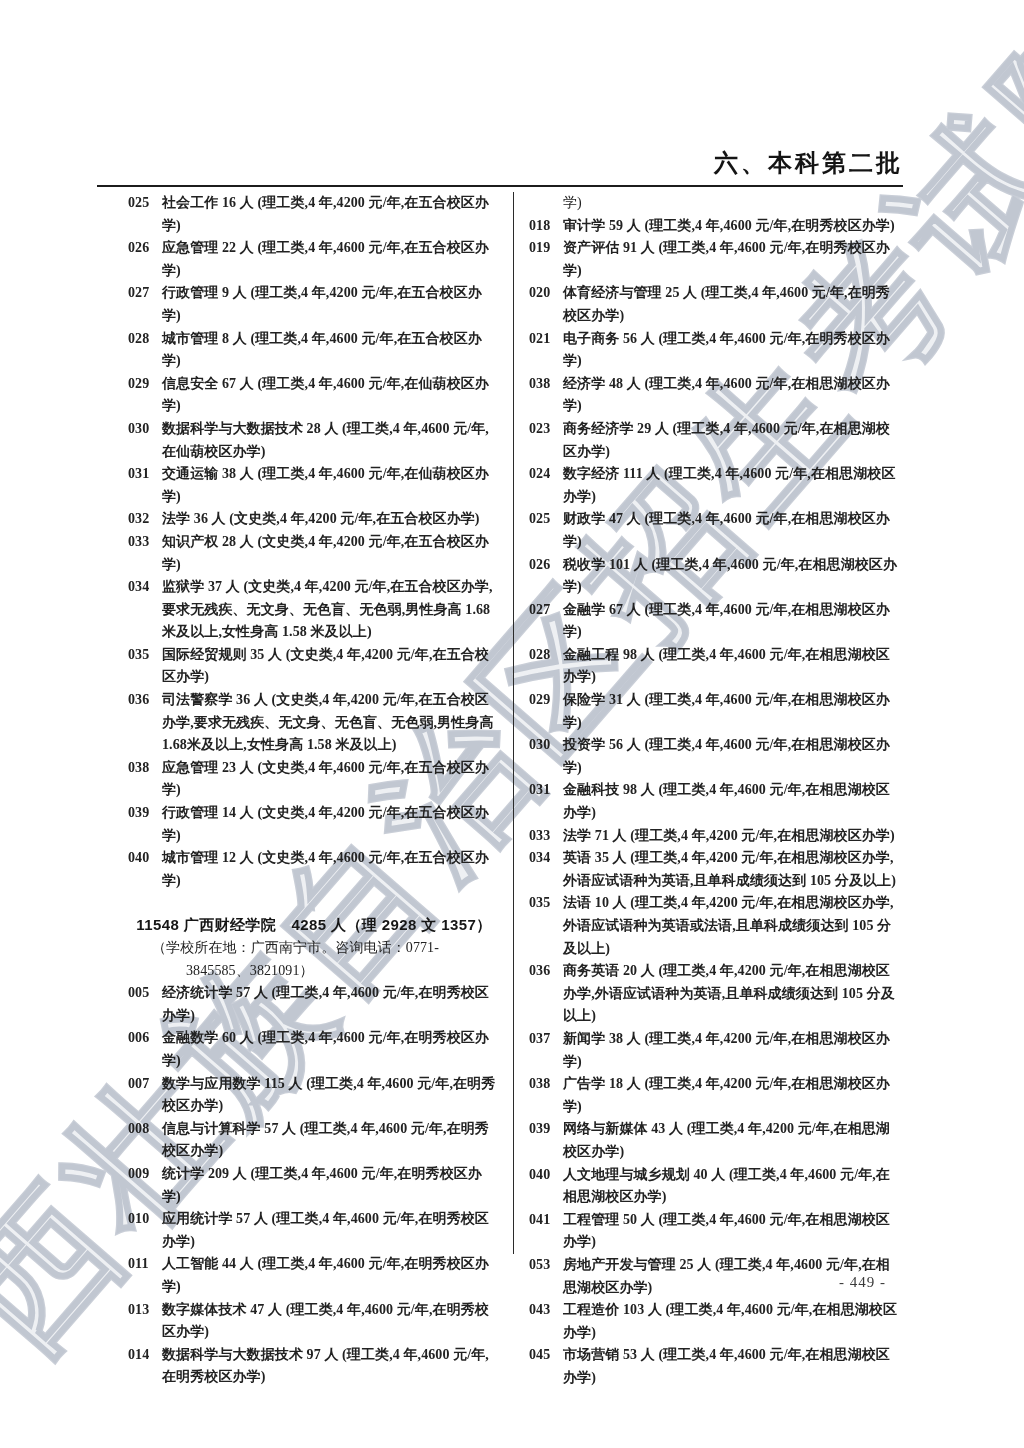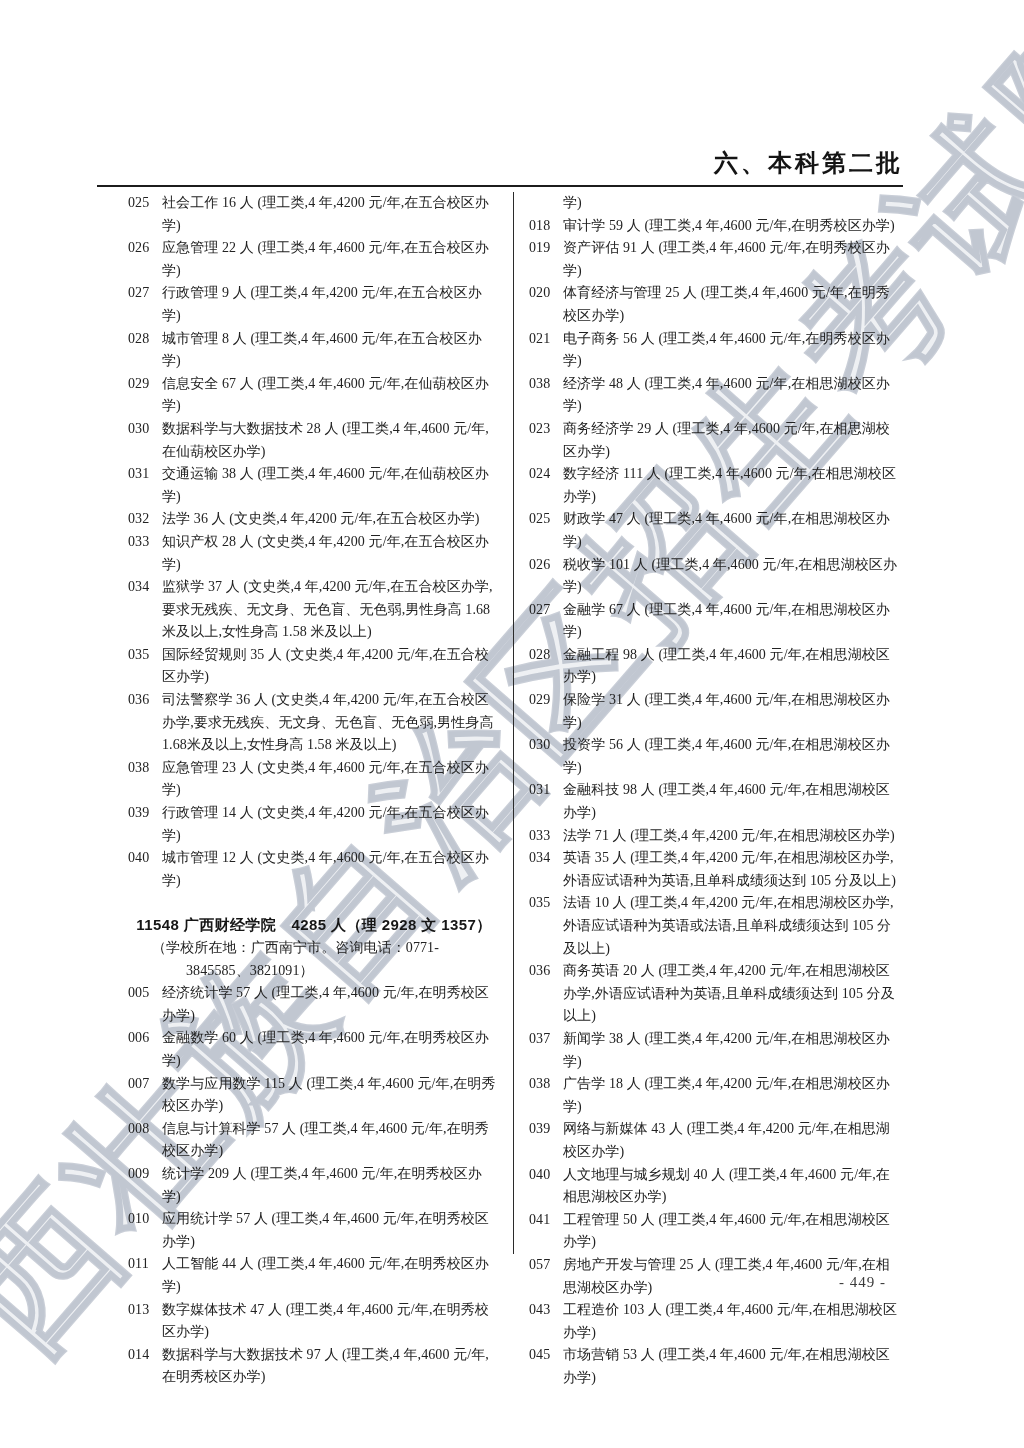--- a/index.html
+++ b/index.html
@@ -61,21 +61,21 @@
     text-align: left;
   }
   .col-left { margin-right: 0; }
   .divider {
     width: 0;
     border-left: 1.6px solid #2b2b2b;
     height: 1062px;
     margin-left: 13px;
   }
   .col-right { margin-left: 15px; width: 374px; }
-  .entry { padding-left: 34px; text-indent: 0; }
+  .entry { padding-left: 34px; text-indent: 0; font-weight: bold; }
   .entry .num {
     display: inline-block;
     width: 34px;
     margin-left: -34px;
     text-indent: 0;
   }
   .cont { padding-left: 34px; }
   .school-title {
     margin-top: 22px;
     text-align: center;
@@ -153,20 +153,20 @@
         <div class="entry"><span class="num">031</span><span>金融科技 98 人 (理工类,4 年,4600 元/年,在相思湖校区办学)</span></div>
         <div class="entry"><span class="num">033</span><span>法学 71 人 (理工类,4 年,4200 元/年,在相思湖校区办学)</span></div>
         <div class="entry"><span class="num">034</span><span>英语 35 人 (理工类,4 年,4200 元/年,在相思湖校区办学,外语应试语种为英语,且单科成绩须达到 105 分及以上)</span></div>
         <div class="entry"><span class="num">035</span><span>法语 10 人 (理工类,4 年,4200 元/年,在相思湖校区办学,外语应试语种为英语或法语,且单科成绩须达到 105 分及以上)</span></div>
         <div class="entry"><span class="num">036</span><span>商务英语 20 人 (理工类,4 年,4200 元/年,在相思湖校区办学,外语应试语种为英语,且单科成绩须达到 105 分及以上)</span></div>
         <div class="entry"><span class="num">037</span><span>新闻学 38 人 (理工类,4 年,4200 元/年,在相思湖校区办学)</span></div>
         <div class="entry"><span class="num">038</span><span>广告学 18 人 (理工类,4 年,4200 元/年,在相思湖校区办学)</span></div>
         <div class="entry"><span class="num">039</span><span>网络与新媒体 43 人 (理工类,4 年,4200 元/年,在相思湖校区办学)</span></div>
         <div class="entry"><span class="num">040</span><span>人文地理与城乡规划 40 人 (理工类,4 年,4600 元/年,在相思湖校区办学)</span></div>
         <div class="entry"><span class="num">041</span><span>工程管理 50 人 (理工类,4 年,4600 元/年,在相思湖校区办学)</span></div>
-        <div class="entry"><span class="num">057</span><span>房地产开发与管理 25 人 (理工类,4 年,4600 元/年,在相思湖校区办学)</span></div>
+        <div class="entry"><span class="num">053</span><span>房地产开发与管理 25 人 (理工类,4 年,4600 元/年,在相思湖校区办学)</span></div>
         <div class="entry"><span class="num">043</span><span>工程造价 103 人 (理工类,4 年,4600 元/年,在相思湖校区办学)</span></div>
         <div class="entry"><span class="num">045</span><span>市场营销 53 人 (理工类,4 年,4600 元/年,在相思湖校区办学)</span></div>
       </div>
   </div>
 
   <div class="page-number">- 449 -</div>
 </div>
 
 </body></html>

